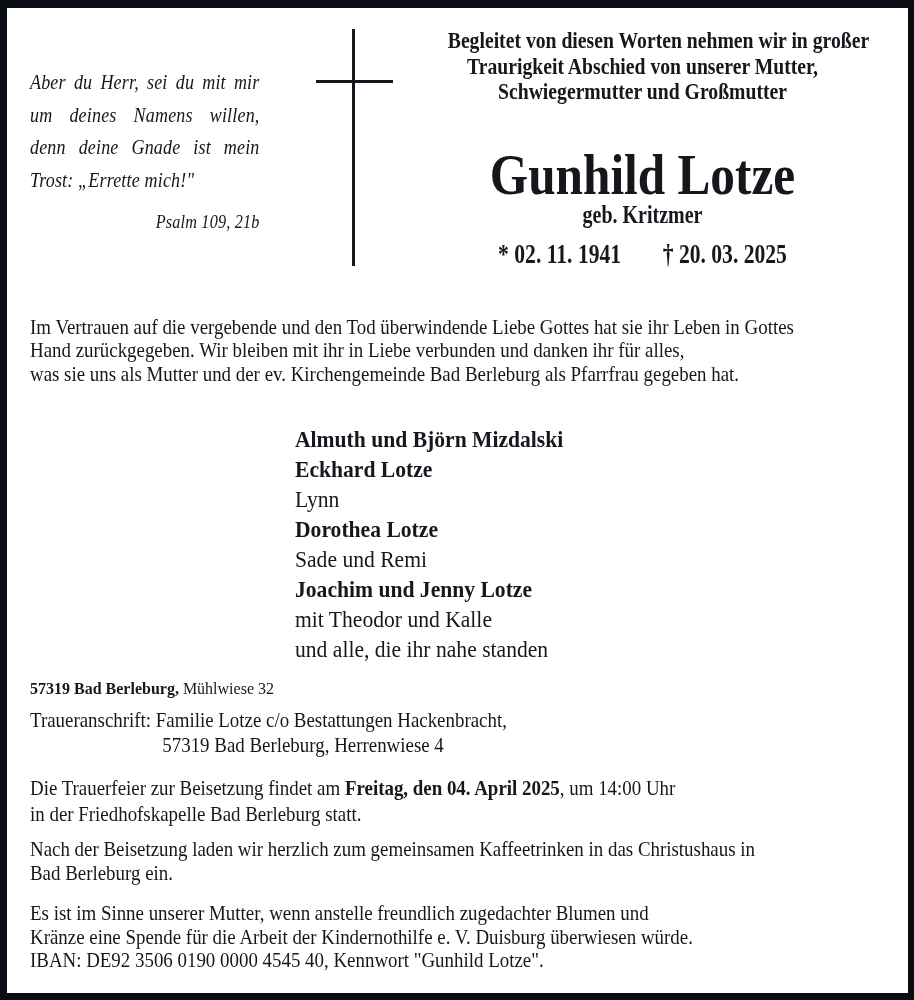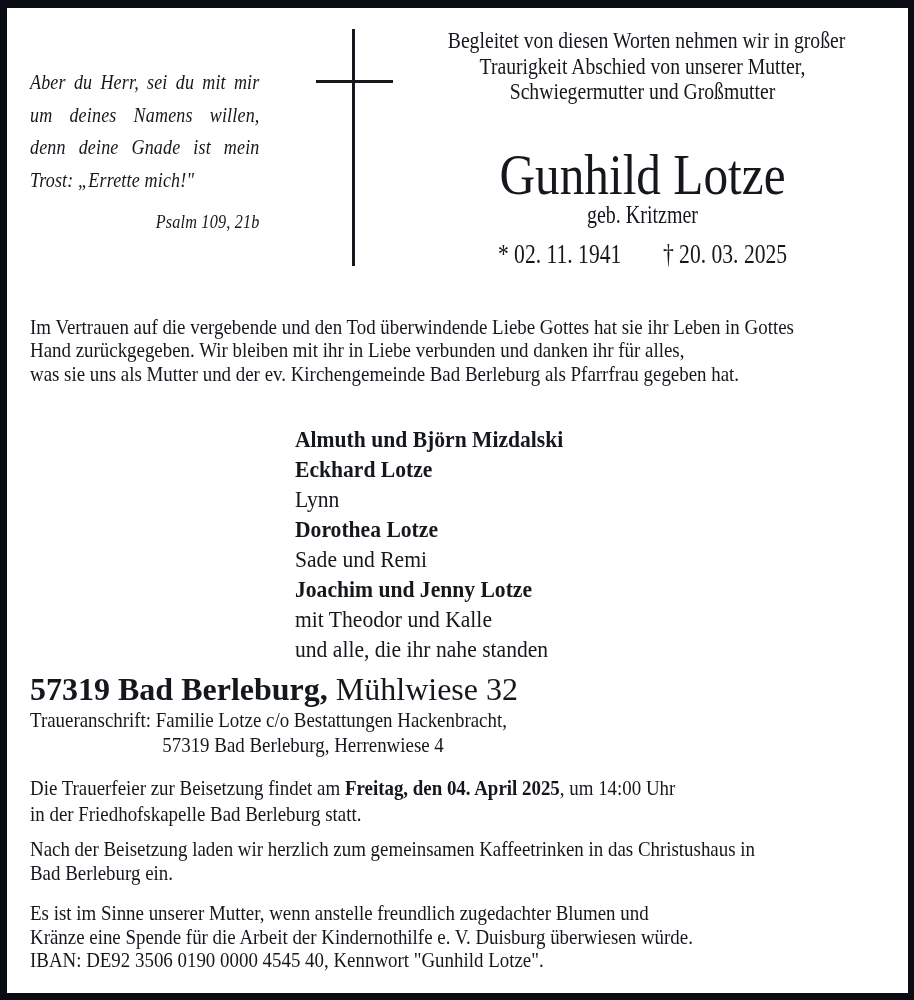--- a/index.html
+++ b/index.html
@@ -26,42 +26,42 @@
     transform: scaleX(0.9); transform-origin: top left;
   }
   .quote-line-justify { text-align: justify; text-align-last: justify; }
   .quote-source { font-size: 18px; margin-top: 10px; text-align: right; }
 
   
   .cross-v { position: absolute; left: 345px; top: 21px; width: 3px; height: 237px; background: #16181d; }
   .cross-h { position: absolute; left: 309px; top: 72px; width: 77px; height: 3px; background: #16181d; }
 
   
-  .announce { position: absolute; left: 398px; top: 0; width: 475px; height: 290px; text-align: center; }
+  .announce { position: absolute; left: 398px; top: 0; width: 475px; height: 290px; text-align: center; font-weight: bold; }
   .intro { position: absolute; top: 20px; left: 0; width: 100%; font-size: 24px; line-height: 25.5px; }
   .intro-line { transform: scaleX(0.82); white-space: nowrap; }
   .deceased-name {
     position: absolute; top: 137px; left: 0; width: 100%;
     font-size: 56px; line-height: 60px; white-space: nowrap;
     transform: scaleX(0.88);
   }
   .maiden { position: absolute; top: 192px; left: 0; width: 100%; font-size: 25px; line-height: 30px; transform: scaleX(0.8); }
   .dates { position: absolute; top: 229px; left: 0; width: 100%; font-size: 27px; line-height: 34px; white-space: nowrap; transform: scaleX(0.8); }
   .dates .death { margin-left: 52px; }
 
   
   .cond { transform: scaleX(0.9); transform-origin: top left; }
   .cond .ln { white-space: nowrap; }
 
   .tribute { position: absolute; left: 23px; top: 308px; font-size: 21px; line-height: 23.4px; }
 
   .mourners { position: absolute; left: 288px; top: 416px; font-size: 24px; line-height: 30px; }
   .mourners .bold { font-weight: bold; }
 
-  .address-line { position: absolute; left: 23px; top: 667px; font-size: 32px; line-height: 28px; white-space: nowrap; }
+  .address-line { position: absolute; left: 23px; top: 667px; font-size: 16px; line-height: 28px; white-space: nowrap; }
   .address-line .city { font-weight: bold; }
 
   .trauer { position: absolute; left: 23px; top: 700px; font-size: 21px; line-height: 24.7px; }
   .trauer .indent { padding-left: 147px; }
 
   .funeral { position: absolute; left: 23px; top: 768px; font-size: 21px; line-height: 25.5px; }
   .funeral .bold { font-weight: bold; }
 
   .reception { position: absolute; left: 23px; top: 829px; font-size: 21px; line-height: 24px; }
 

